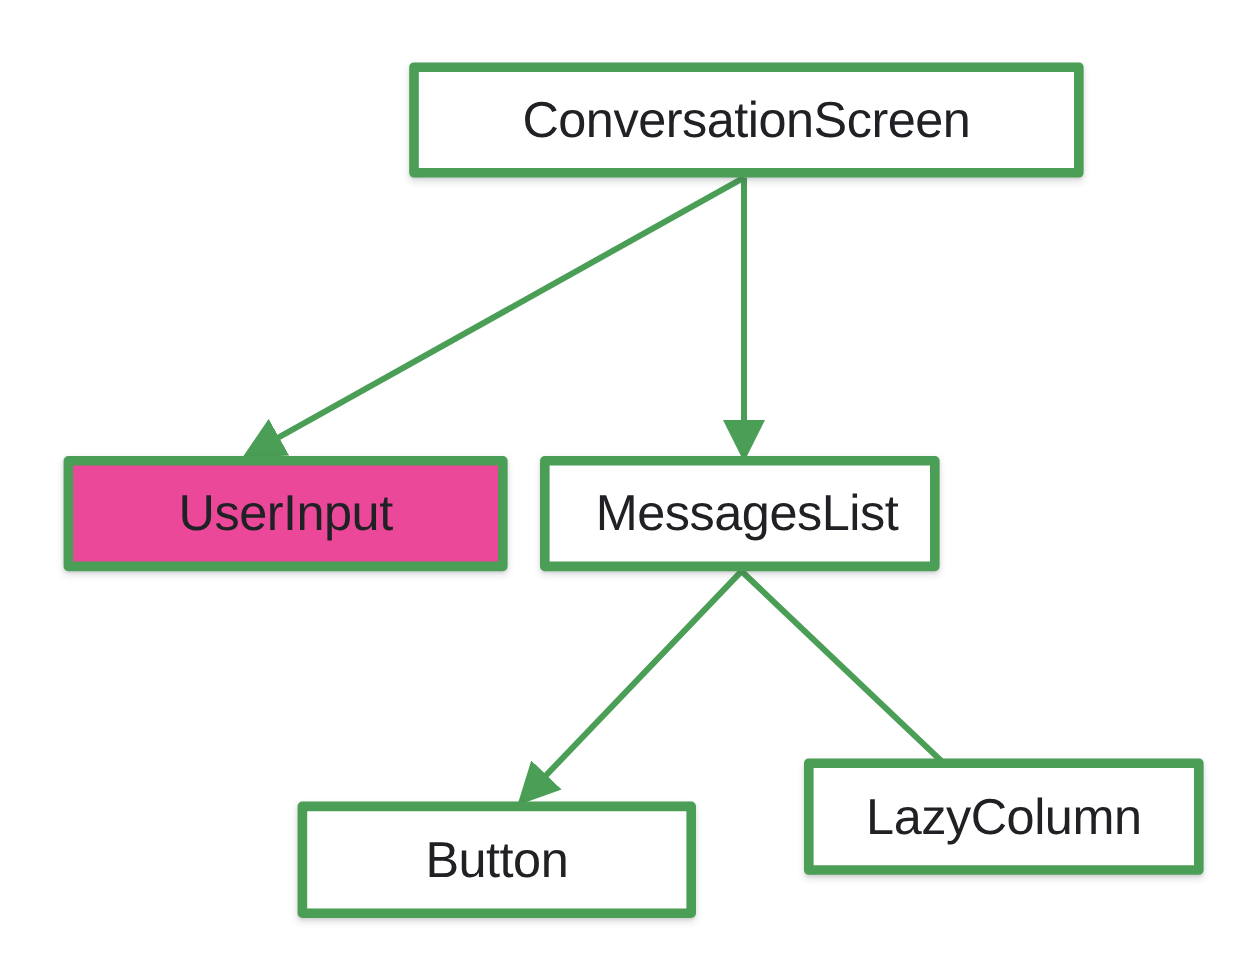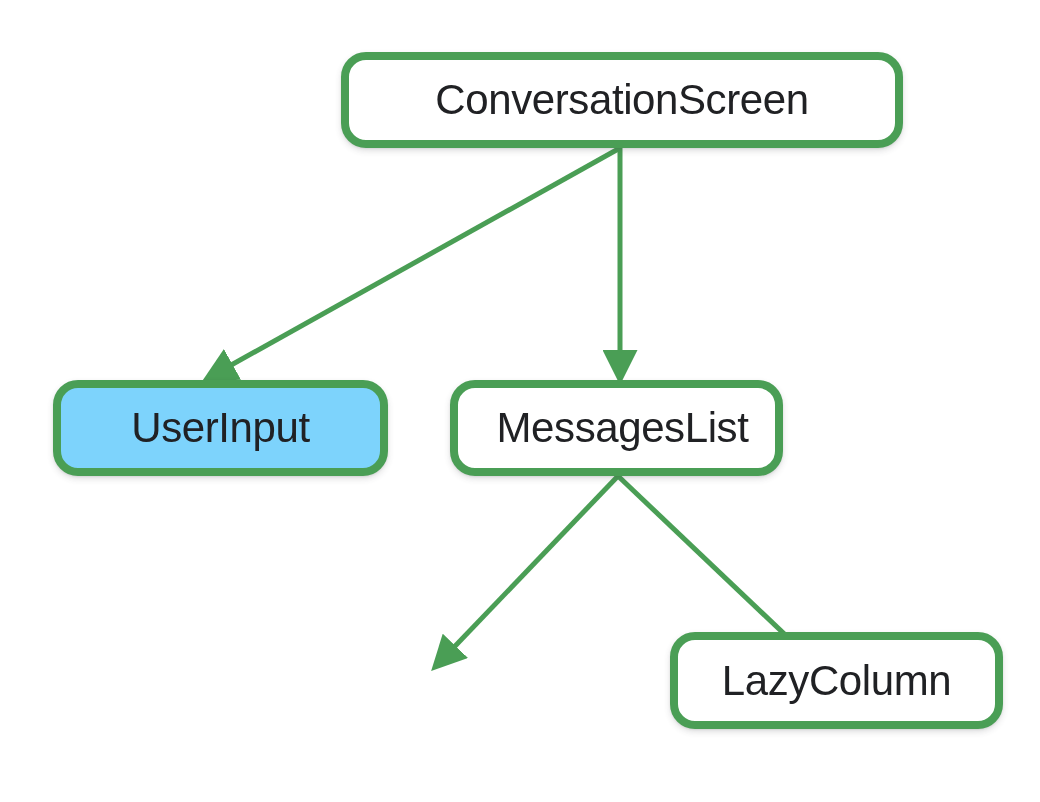--- a/index.html
+++ b/index.html
@@ -27,21 +27,21 @@
     width: 1040px;
     height: 802px;
     pointer-events: none;
   }
   .node {
     position: absolute;
     box-sizing: border-box;
     background: #ffffff;
     border-style: solid;
     border-width: 8px;
-    border-radius: 25px;
+    border-radius: 4px;
     display: flex;
     align-items: center;
     justify-content: center;
     box-shadow: 0 3px 6px rgba(60,64,67,0.16), 0 1px 2px rgba(60,64,67,0.10);
     z-index: 2;
   }
   .node-label {
     font-family: "Liberation Sans", sans-serif;
     font-size: 42px;
     font-weight: 400;
@@ -76,26 +76,29 @@
       <line x1="620" y1="148" x2="620" y2="378" stroke="#4a9e55" stroke-width="5" marker-end="url(#arrowhead)"></line>
       <line x1="618" y1="476" x2="436" y2="666" stroke="#4a9e55" stroke-width="5" marker-end="url(#arrowhead)"></line>
       <line x1="618" y1="476" x2="818" y2="666" stroke="#4a9e55" stroke-width="5" marker-end="url(#arrowhead)"></line>
     </g>
   </svg>
 
   <div class="node" id="node-conversationscreen" style="left: 341px; top: 52px; width: 562px; height: 96px; border-color: rgb(74, 158, 85); background: rgb(255, 255, 255);">
     <span class="node-label" style="color: rgb(32, 33, 36);">ConversationScreen</span>
   </div>
 
-  <div class="node" id="node-userinput" style="left: 53px; top: 380px; width: 335px; height: 96px; border-color: rgb(74, 158, 85); background: #7dd3fc;">
+  <div class="node" id="node-userinput" style="left: 53px; top: 380px; width: 370px; height: 96px; border-color: rgb(74, 158, 85); background: #ec4899;">
     <span class="node-label" style="color: rgb(32, 33, 36);">UserInput</span>
   </div>
 
   <div class="node" id="node-messageslist" style="left: 450px; top: 380px; width: 333px; height: 96px; border-color: rgb(74, 158, 85); background: rgb(255, 255, 255);">
     <span class="node-label" style="color: rgb(32, 33, 36);">MessagesList</span>
   </div>
 
+  <div class="node" id="node-button" style="left: 248px; top: 668px; width: 332px; height: 97px; border-color: rgb(74, 158, 85); background: rgb(255, 255, 255);">
+    <span class="node-label" style="color: rgb(32, 33, 36);">Button</span>
+  </div>
 
   <div class="node" id="node-lazycolumn" style="left: 670px; top: 632px; width: 333px; height: 97px; border-color: rgb(74, 158, 85); background: rgb(255, 255, 255);">
     <span class="node-label" style="color: rgb(32, 33, 36);">LazyColumn</span>
   </div>
 
 </div>
 
 </body></html>

